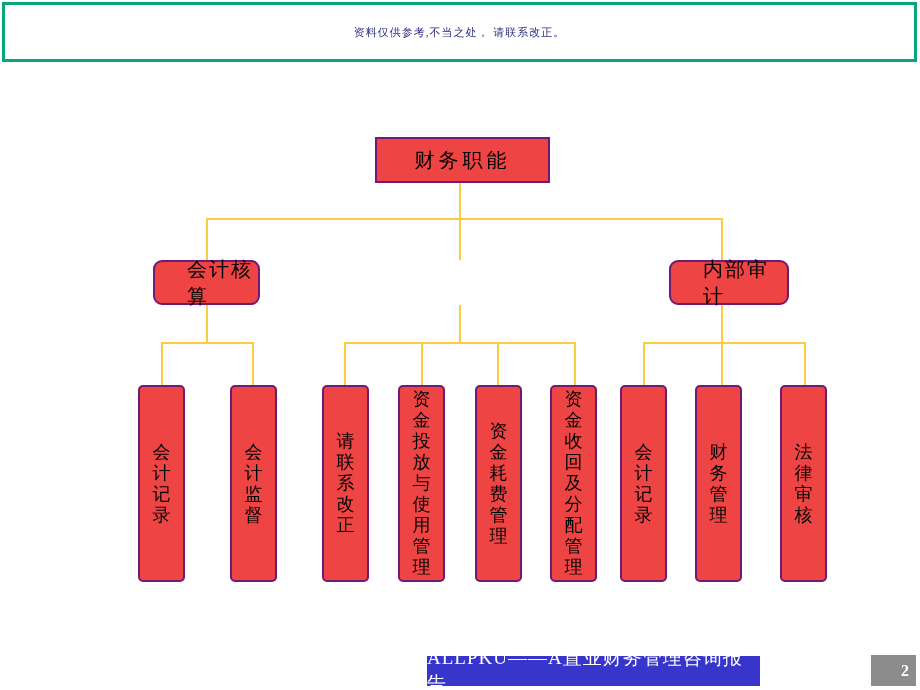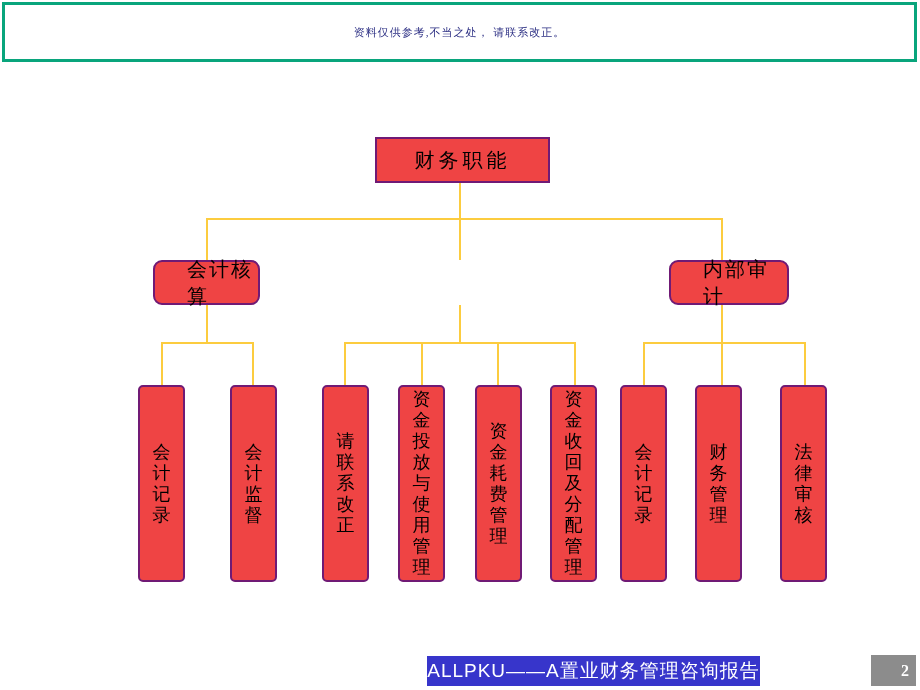--- a/index.html
+++ b/index.html
@@ -84,21 +84,21 @@
   }
   .footer-bar {
     position: absolute;
     left: 427px; top: 656px;
     width: 333px; height: 30px;
     background: #3735CB;
     color: #ffffff;
     display: flex;
     align-items: center;
     justify-content: center;
-    font-family: Liberation Sans, sans-serif;
+    font-family: Liberation Serif, serif;
     font-size: 19px;
     letter-spacing: 1px;
   }
   .page-num {
     position: absolute;
     left: 871px; top: 655px;
     width: 45px; height: 31px;
     background: #8C8C8C;
     color: #ffffff;
     font-family: "Liberation Serif", serif;

